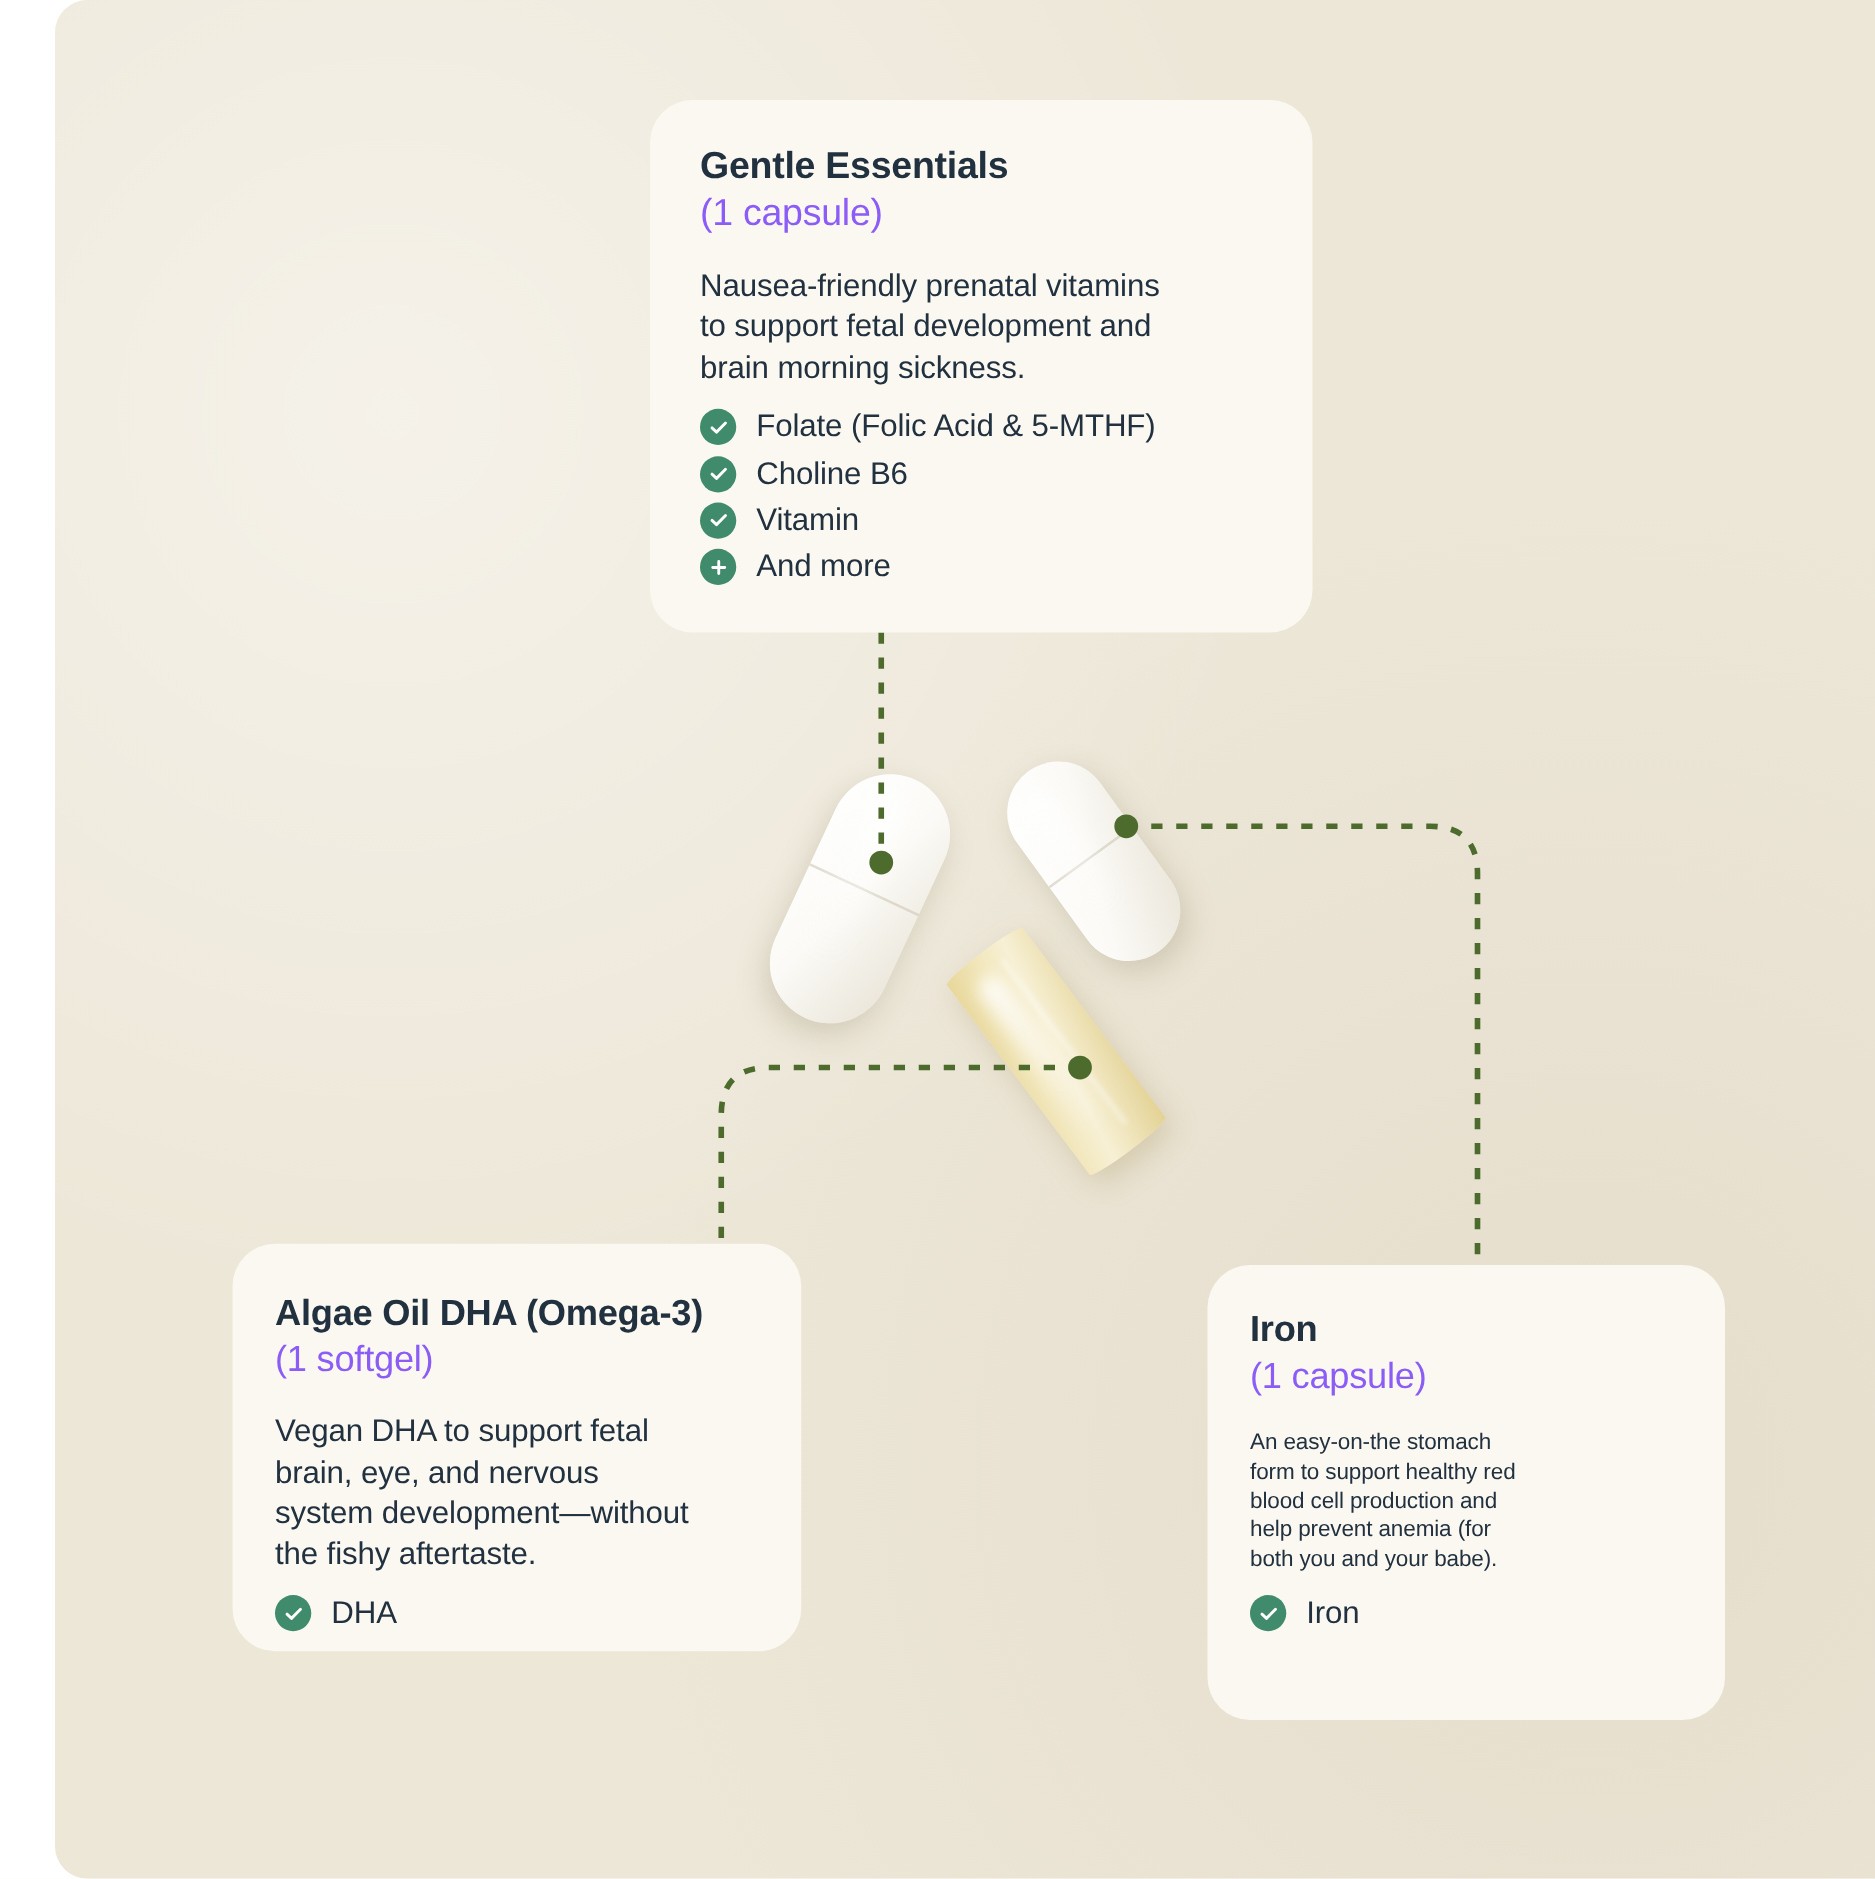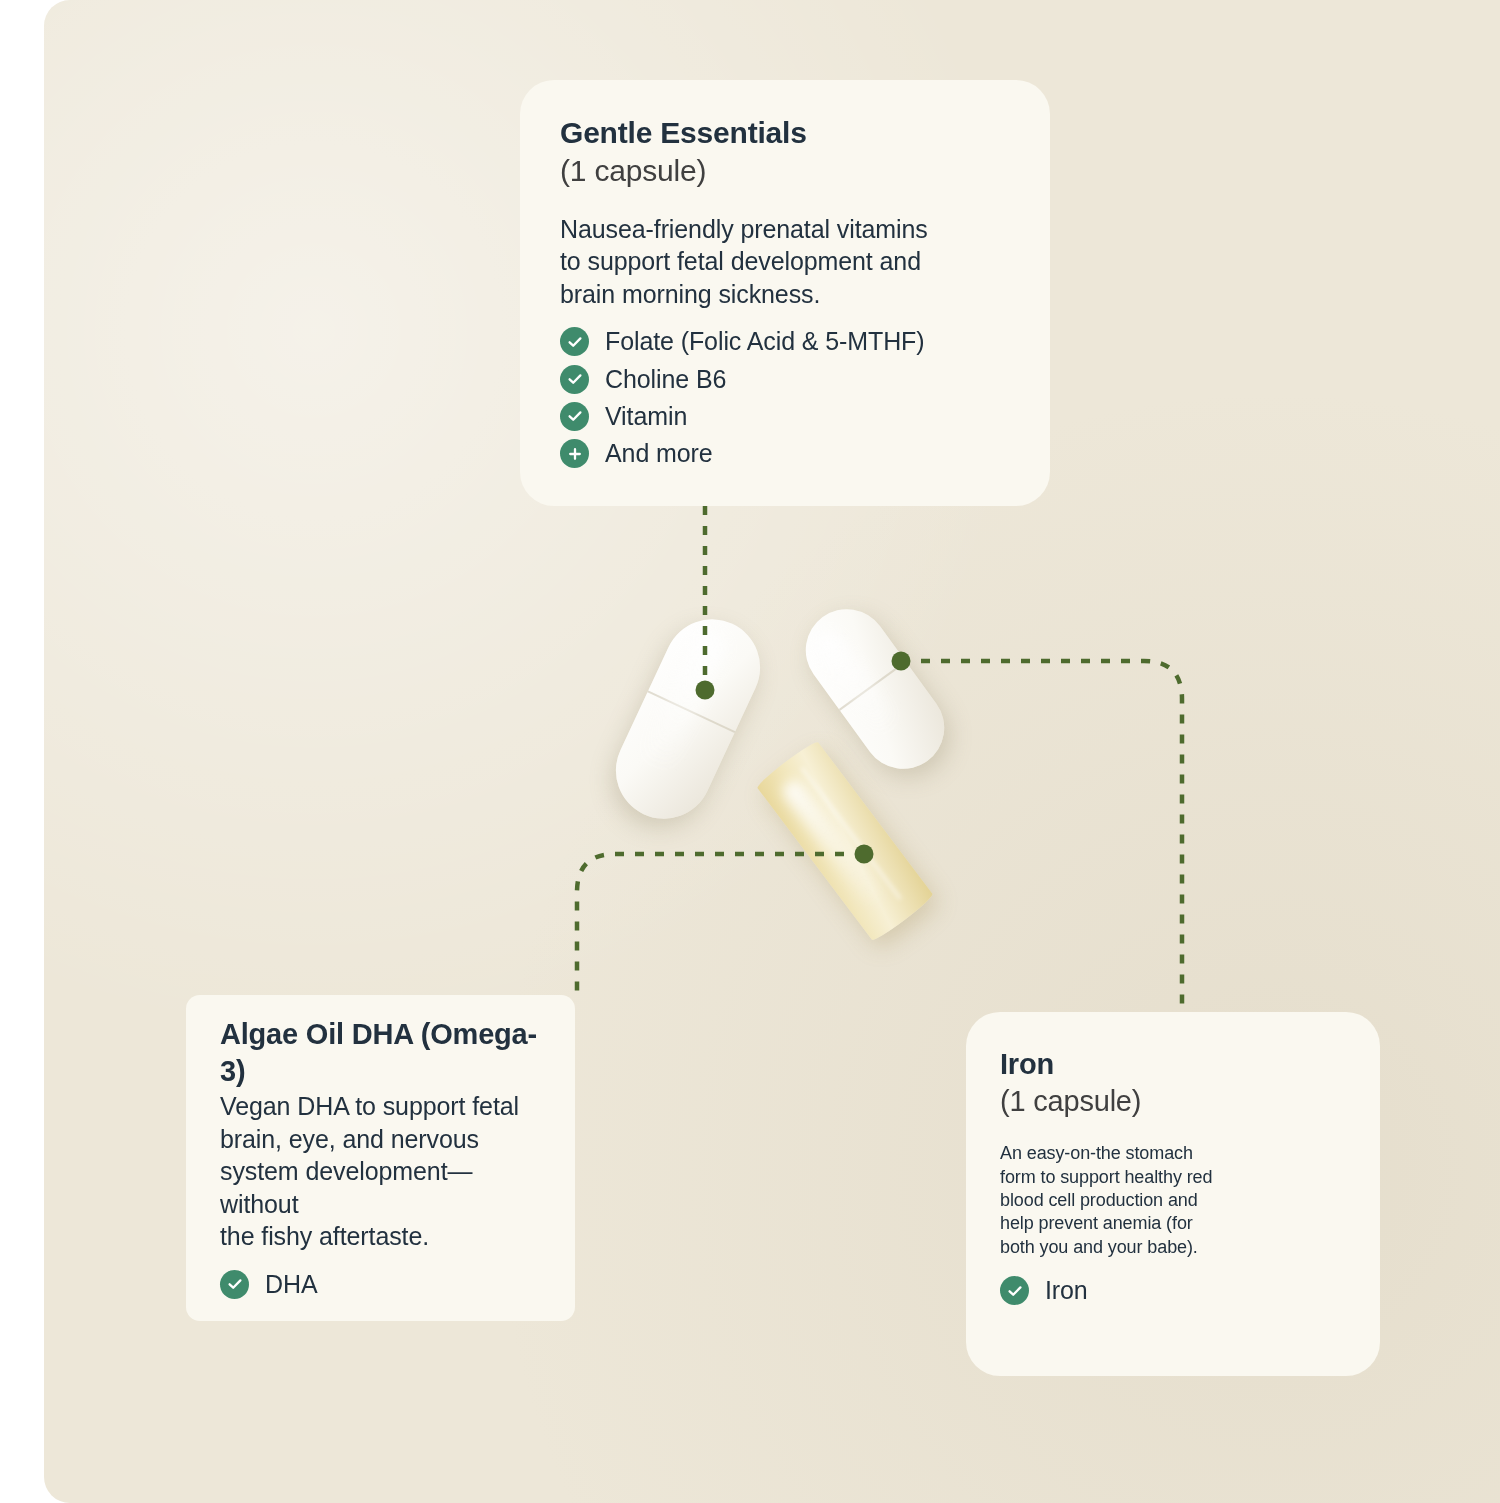--- a/index.html
+++ b/index.html
@@ -106,21 +106,21 @@
   }
   .card-title {
     color: #22313F;
     font-size: 30px;
     font-weight: 700;
     line-height: 1.28;
     letter-spacing: -0.2px;
     margin: 0;
   }
   .card-sub {
-    color: #404040;
+    color: #8b5cf6;
     font-size: 30px;
     font-weight: 400;
     line-height: 1.28;
     letter-spacing: -0.2px;
     margin: 0 0 22px 0;
   }
   .card-desc {
     color: #22313F;
     font-size: 25px;
     font-weight: 400;
@@ -152,23 +152,22 @@
     line-height: 1.25;
     letter-spacing: -0.1px;
   }
 
   
   #card-gentle-essentials {
     left: 476px; top: 80px; width: 530px; height: 426px;
     padding: 34px 40px 0 40px;
   }
   #card-algae-dha {
-    left: 142px; top: 995px; width: 389px; height: 326px;
-    padding: 21px 34px 0 34px;
-    border-radius: 14px;
+    left: 142px; top: 995px; width: 455px; height: 326px;
+    padding: 38px 34px 0 34px;
   }
   #card-iron {
     left: 922px; top: 1012px; width: 414px; height: 364px;
     padding: 34px 34px 0 34px;
   }
   #card-algae-dha .card-title,
   #card-algae-dha .card-sub { font-size: 29px; }
   #card-algae-dha .card-desc { font-size: 25px; }
   #card-iron .card-title,
   #card-iron .card-sub { font-size: 29px; }
@@ -249,20 +248,21 @@
               <path d="M9 4.2 L9 13.8 M4.2 9 L13.8 9" fill="none" stroke="#ffffff" stroke-width="2.3" stroke-linecap="round"></path>
             </svg>
         </span>
         <span class="feature-label">And more</span>
       </li>
     </ul>
   </div>
 
   <div class="card" id="card-algae-dha">
     <h2 class="card-title">Algae Oil DHA (Omega-3)</h2>
+    <p class="card-sub">(1 softgel)</p>
     <p class="card-desc">Vegan DHA to support fetal
 brain, eye, and nervous
 system development—without
 the fishy aftertaste.</p>
     <ul class="feature-list">
       <li class="feature-item">
         <span class="feature-icon">
           <svg width="18" height="18" viewBox="0 0 18 18">
               <path d="M3.6 9.3 L7.2 12.7 L14.4 5.4" fill="none" stroke="#ffffff" stroke-width="2.3" stroke-linecap="round" stroke-linejoin="round"></path>
             </svg>

